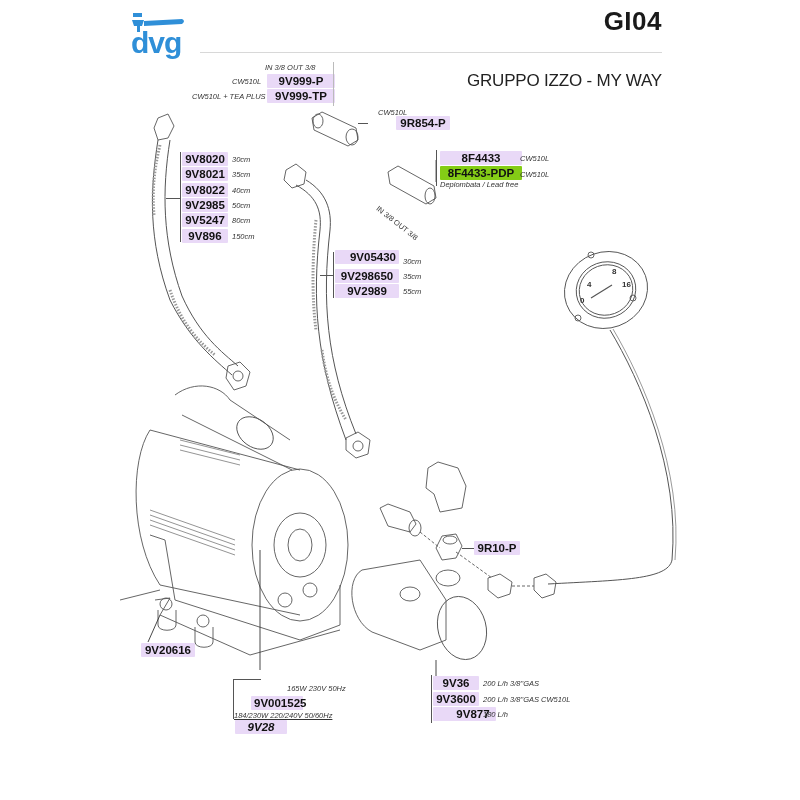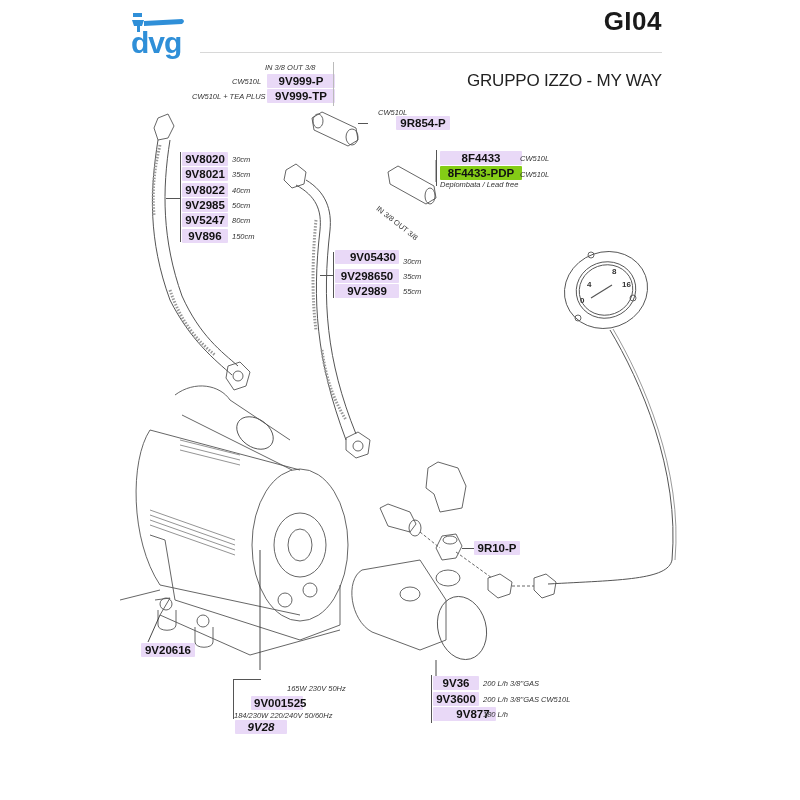--- a/index.html
+++ b/index.html
@@ -185,21 +185,21 @@
 <div class="hline" style="left:462px;top:548px;width:14px;"></div>
 <div class="pn" style="left: 474px; top: 541px; width: 40px; background: rgb(233, 217, 247);">9R10-P</div>
 
 <div class="pn" style="left: 109px; top: 643px; width: 48px; background: rgb(233, 217, 247); margin-left: 32px;">9V20616</div>
 
 <div class="vline" style="left:233px;top:679px;height:40px;"></div>
 <div class="hline" style="left:233px;top:679px;width:28px;"></div>
 <div class="pn" style="left: 235px; top: 720px; width: 46px; background: rgb(233, 217, 247); font-style: italic;">9V28</div>
 <div class="note" style="left:287px;top:684px;">165W 230V 50Hz</div>
 <div class="pn" style="left: 235px; top: 696px; width: 46px; background: rgb(233, 217, 247); margin-left: 16px;">9V001525</div>
-<div class="note" style="left:234px;top:711px;">184/230W 220/240V 50/60Hz</div>
+<div class="note" style="left:234px;top:711px;text-decoration:underline;">184/230W 220/240V 50/60Hz</div>
 
 <div class="vline" style="left:431px;top:675px;height:48px;"></div>
 <div id="pumpList">
     <div class="pn" style="left: 433px; top: 676px; width: 40px; background: rgb(233, 217, 247);">9V36</div>
     <div class="note" style="left: 483px; top: 679px;">200 L/h 3/8"GAS</div>
     <div class="pn" style="left: 433px; top: 691.5px; width: 40px; background: rgb(233, 217, 247);">9V3600</div>
     <div class="note" style="left: 483px; top: 694.5px;">200 L/h 3/8"GAS CW510L</div>
     <div class="pn" style="left: 433px; top: 707px; width: 40px; background: rgb(233, 217, 247); padding-left: 20px;">9V877</div>
     <div class="note" style="left: 483px; top: 710px;">180 L/h</div>
   </div>

